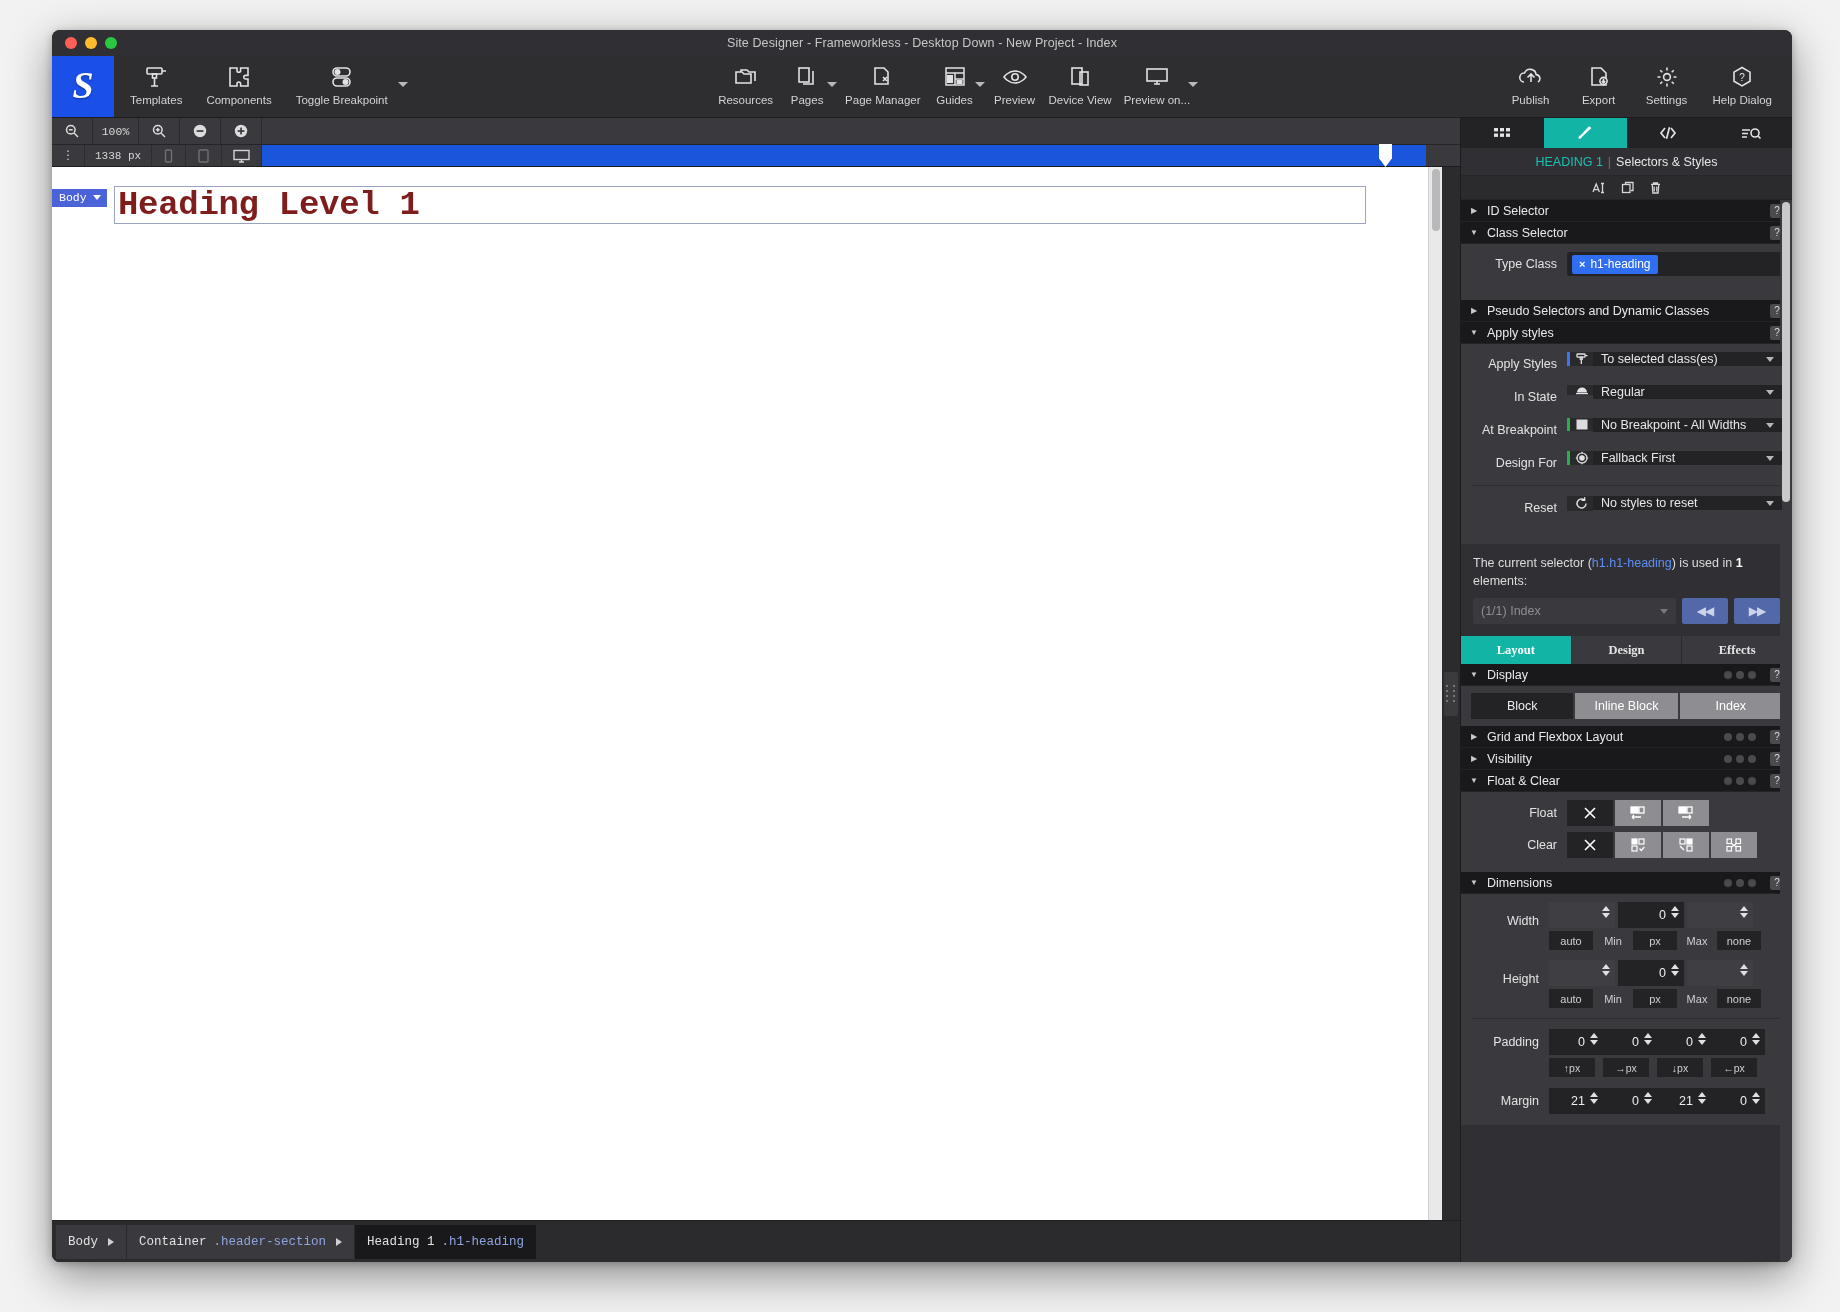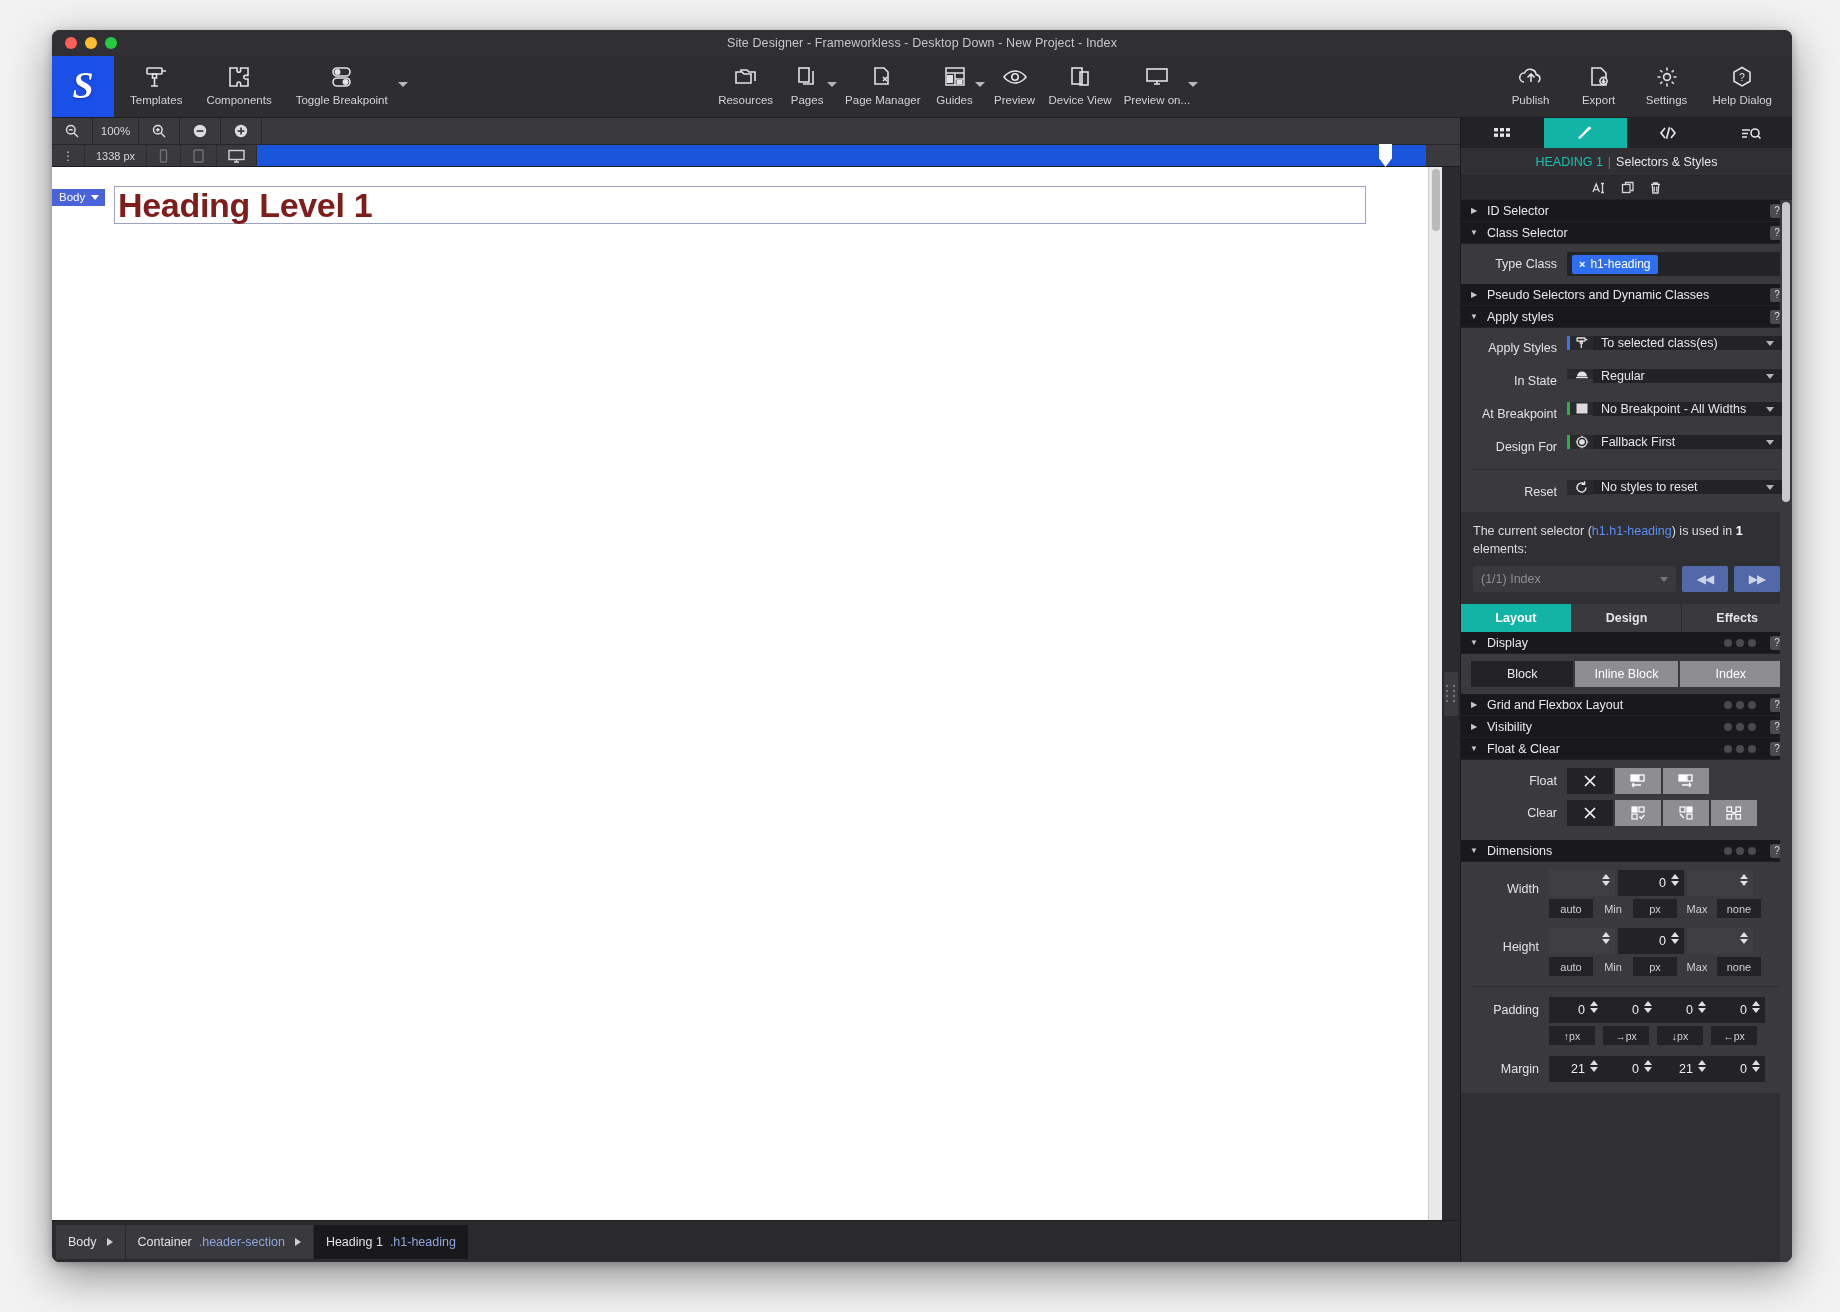--- a/index.html
+++ b/index.html
@@ -45,21 +45,21 @@
     display:flex; flex-direction:column; align-items:center; justify-content:flex-start;
     min-width:52px; cursor:default; padding:2px 4px 0;
   }
   .tb-item .ico{ height:30px; display:flex; align-items:center; justify-content:center; }
   .tb-item .lbl{ font-size:11.5px; color:#d3d3d6; margin-top:2px; white-space:nowrap; }
   .tb-caret{ align-self:center; margin:0 0 0 -10px; padding-top:14px; }
   .caret{ width:0;height:0;border-left:5px solid transparent;border-right:5px solid transparent;border-top:5px solid #b9b9bd; }
   svg{ display:block; }
   
   .body-split{ flex:1; display:flex; min-height:0; }
-  .left-col{ flex:1; display:flex; flex-direction:column; min-width:0; background:#2b2b2e; }
+  .left-col{ flex:1; display:flex; flex-direction:column; min-width:0; background:#2b2b2e;font-family:Liberation Mono, monospace; }
   
   .zoombar{
     height:27px; background:#3a3a3e; display:flex; align-items:center;
     border-bottom:1px solid #252528; flex:0 0 27px;
   }
   .zb-cell{ display:flex; align-items:center; justify-content:center; height:100%; padding:0 12px;
     border-right:1px solid #2a2a2d; }
   .zb-cell.val{ color:#d8d8da; font-size:11.5px; min-width:46px; padding:0 6px; }
   .zb-rest{ flex:1; }
   
@@ -144,21 +144,21 @@
   .sec-head .tw{ width:10px; display:flex; justify-content:center; color:#c9c9cc; font-size:8px; }
   .sec-head .nm{ flex:1; font-size:12.5px; color:#eaeaec; }
   .dots3{ display:flex; gap:4px; align-items:center; margin-right:6px; }
   .dots3 i{ width:8px;height:8px;border-radius:50%; background:#4a4a4e; display:block; }
   .q{
     width:14px; height:14px; border-radius:2px; background:#4b4b4f; color:#d9d9dc;
     font-size:10px; display:flex; align-items:center; justify-content:center;
   }
   .sec-body{ background:#3a3a3e; padding:8px 10px; }
   .row{ display:flex; align-items:center; margin-bottom:9px; }
-  .row:last-child{ margin-bottom:0; }
+  .row:last-child{ margin-bottom:16px; }
   .row .lab{ width:96px; text-align:right; padding-right:10px; font-size:12.5px; color:#e3e3e5; }
   .tagfield{
     flex:1; background:#232326; height:24px; border-radius:2px; display:flex; align-items:center; padding:0 5px;
   }
   .tag{
     background:#2f6ef0; color:#fff; font-size:12px; padding:2px 7px 3px; border-radius:2px;
     display:flex; align-items:center; gap:5px;
   }
   .tag .x{ font-size:11px; font-weight:bold; }
   .selwrap{ flex:1; display:flex; align-items:flex-start; height:24px; }
@@ -186,21 +186,21 @@
   .navsel{
     flex:1; background:#3a3a3e; display:flex; align-items:center; padding:0 8px;
     font-size:12.5px; color:#8d8d92; position:relative; border-radius:2px;
   }
   .navsel .dcaret{ position:absolute; right:8px; width:0;height:0;
     border-left:4px solid transparent;border-right:4px solid transparent;border-top:5px solid #77777c; }
   .navbtn{
     width:46px; background:#5268a8; border-radius:2px; display:flex; align-items:center; justify-content:center;
     color:#ccd4ea; font-size:12px; letter-spacing:-1px;
   }
-  .tabs3{ display:flex; height:28px; flex:0 0 28px; background:#f97316; }
+  .tabs3{ display:flex; height:28px; flex:0 0 28px; background:#f97316;font-family:Liberation Serif, serif; }
   .t3{ flex:1; display:flex; align-items:center; justify-content:center; font-size:12.5px; color:#e4e4e6;
        background:#3a3a3e; border-right:1px solid #2b2b2e; font-weight:bold; }
   .t3.active{ background:#12b5a5; color:#fff; }
   .t3:last-child{ border-right:none; }
   .segrow{ background:#3a3a3e; padding:7px 10px; display:flex; gap:2px; }
   .seg{ flex:1; height:26px; background:#8d8d92; color:#fff; display:flex; align-items:center;
         justify-content:center; font-size:12.5px; }
   .seg.on{ background:#232326; color:#ededef; }
   .btnrow{ display:flex; align-items:center; margin-bottom:6px; }
   .btnrow .lab{ width:96px; text-align:right; padding-right:10px; font-size:12.5px; color:#e3e3e5; }

